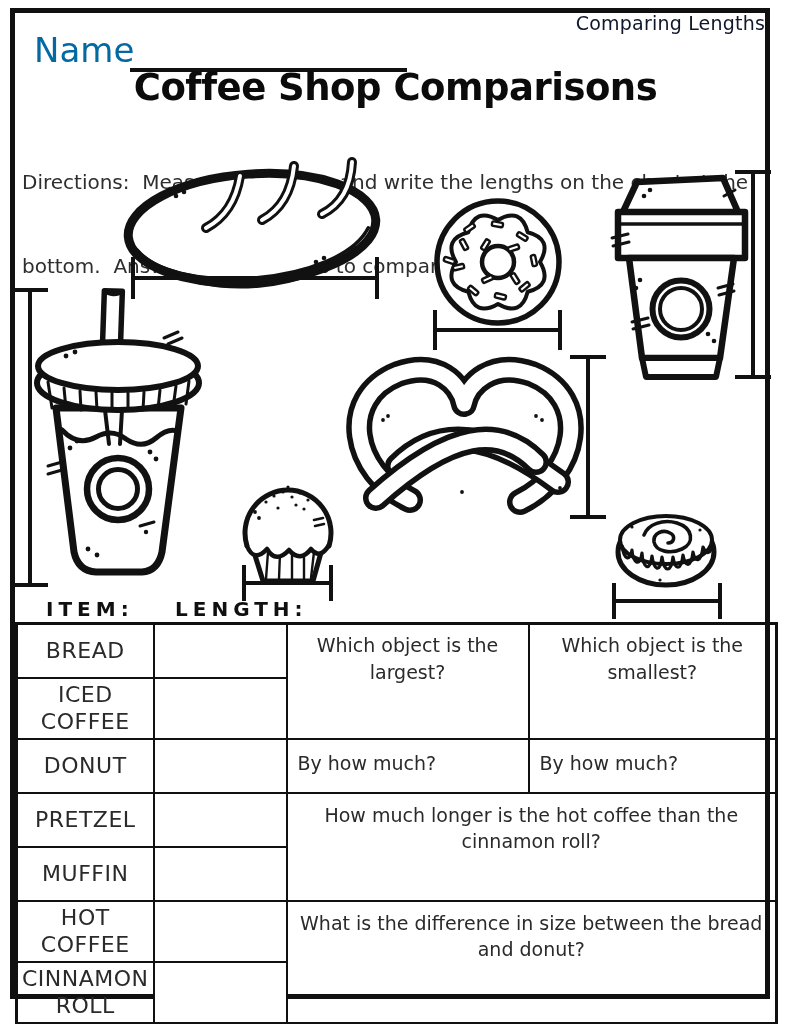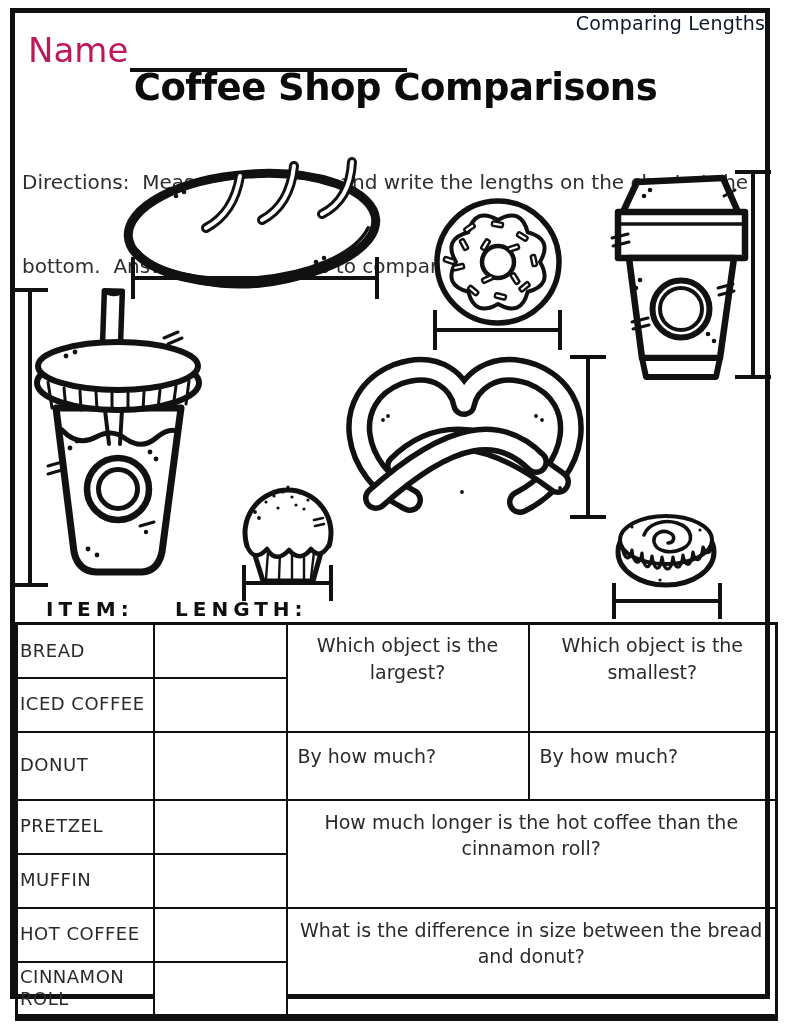--- a/index.html
+++ b/index.html
@@ -2,36 +2,36 @@
 <html><head>
 <meta charset="utf-8">
 <style>
   html,body{margin:0;padding:0;background:#fff;}
   .sheet{position:relative;width:791px;height:1024px;background:#fff;overflow:hidden;
          font-family:"DejaVu Sans",sans-serif;color:#222;}
   .frame{position:absolute;left:10px;top:8px;width:760px;height:991px;
          border:5px solid #101010;box-sizing:border-box;}
   .corner-label{position:absolute;top:12px;right:26px;font-size:19px;color:#0f172a;
                 font-weight:400;letter-spacing:0.2px;}
-  .name-label{position:absolute;left:28px;top:30px;font-size:34px;color:#be185d;}
+  .name-label{position:absolute;left:34px;top:30px;font-size:34px;color:#0369a1;}
   .name-line{position:absolute;left:130px;top:30px;width:277px;height:38px;
              border-bottom:4px solid #101010;}
   .title{position:absolute;left:0;right:0;top:66px;text-align:center;
          font-size:37px;font-weight:800;color:#0b0b0b;letter-spacing:-0.5px;}
   .directions{position:absolute;left:22px;top:112px;width:735px;font-size:20px;
               color:#2e2e2e;line-height:28px;white-space:pre-wrap;}
   .art{position:absolute;left:0;top:0;width:791px;height:1024px;}
   .chart-head{position:absolute;top:597px;font-size:20px;font-weight:700;
               letter-spacing:5px;color:#101010;}
   #item-head{left:46px;}
   #length-head{left:175px;}
   table.chart{position:absolute;left:15px;top:622px;width:760px;border-collapse:collapse;
               table-layout:fixed;border:3px solid #101010;border-bottom:7px solid #101010;}
   table.chart td{border:2.5px solid #101010;box-sizing:border-box;}
-  td.item{text-align:left;vertical-align:middle;font-size:18px;color:#2a2a2a;
+  td.item{text-align:center;vertical-align:middle;font-size:22px;color:#2a2a2a;
           letter-spacing:0.5px;line-height:1.25;padding:2px;}
   td.len{background:#fff;}
   td.q{vertical-align:top;font-size:19px;color:#2a2a2a;line-height:1.4;}
   td.q-center{text-align:center;padding:7px 26px 12px 26px;}
   td.q-wide{text-align:center;padding:8px 12px 0 12px;}
   td.q-left{text-align:left;padding:10px 20px 0 10px;}
 </style>
 </head>
 <body>
 
@@ -284,21 +284,21 @@
         <tr style="height:54px">
       <td class="item">BREAD</td>
       <td class="len"></td>
       <td class="q q-center" rowspan="2">Which object is the largest?</td>
       <td class="q q-center" rowspan="2">Which object is the smallest?</td>
     </tr>
     <tr style="height:54px">
       <td class="item">ICED COFFEE</td>
       <td class="len"></td>
     </tr>
-    <tr style="height:68px">
+    <tr style="height:54px">
       <td class="item">DONUT</td>
       <td class="len"></td>
       <td class="q q-left">By how much?</td>
       <td class="q q-left">By how much?</td>
     </tr>
     <tr style="height:54px">
       <td class="item">PRETZEL</td>
       <td class="len"></td>
       <td class="q q-wide" colspan="2" rowspan="2">How much longer is the hot coffee than the cinnamon roll?</td>
     </tr>

